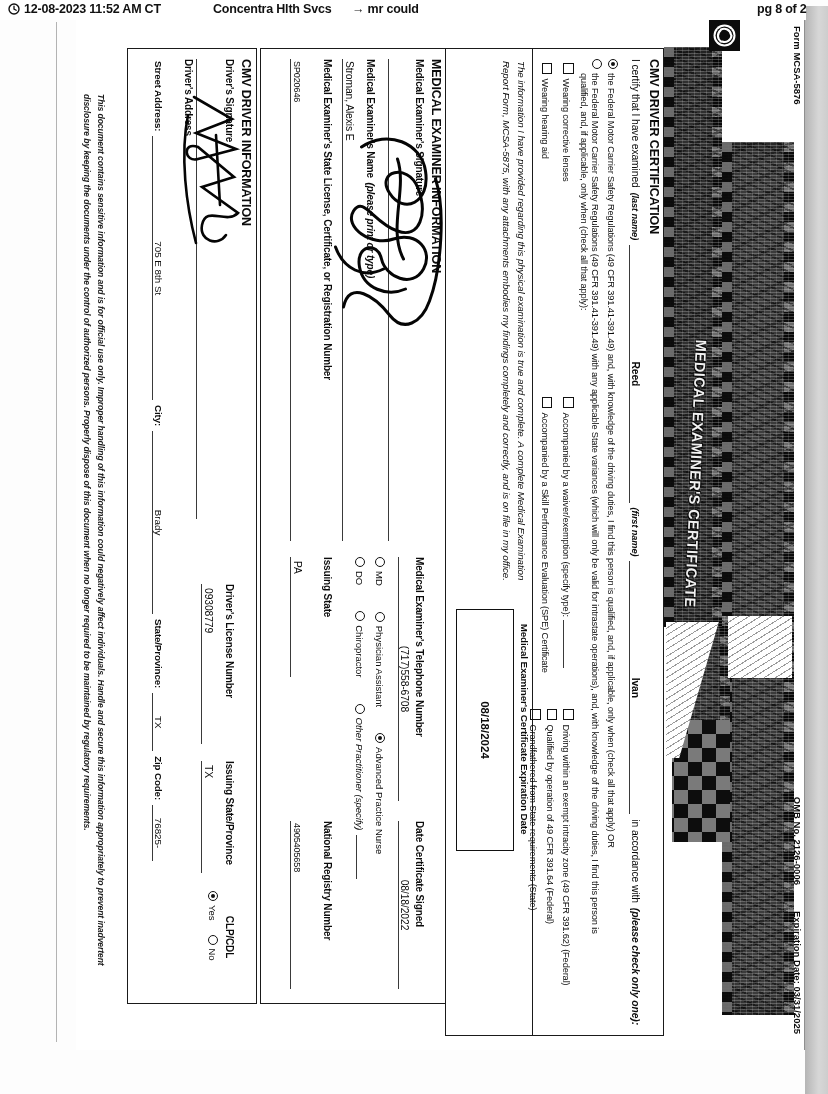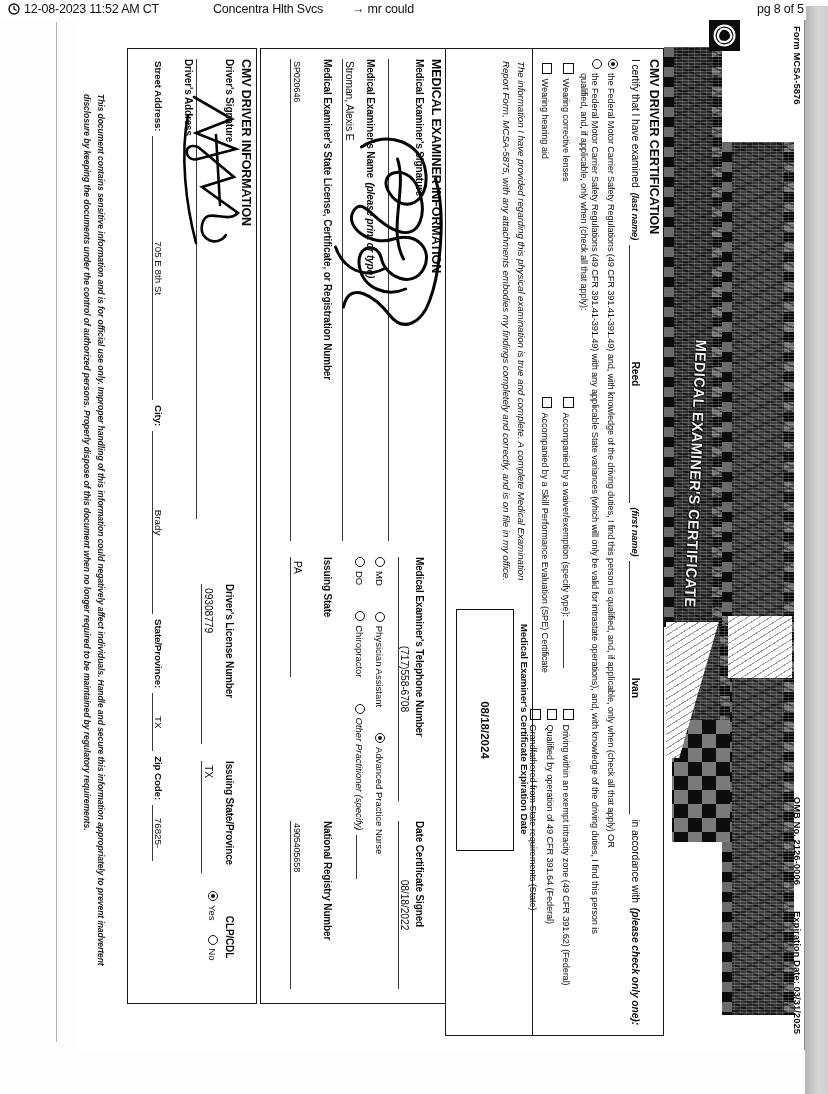--- a/index.html
+++ b/index.html
@@ -1,20 +1,20 @@
 <!DOCTYPE html>
 <html><head>
 <meta charset="utf-8">
 <style>
   html,body{margin:0;padding:0;background:#fff;}
   .viewport{position:relative;width:828px;height:1094px;overflow:hidden;background:#fdfdfd;
     font-family:"Liberation Sans", sans-serif;color:#0b0b0b;}
   
   .fax-header{position:absolute;left:0;top:0;width:806px;height:20px;background:#fff;z-index:20;}
-  .fx{position:absolute;top:2px;font-size:12.5px;font-weight:400;letter-spacing:-0.2px;white-space:nowrap;color:#111;}
+  .fx{position:absolute;top:2px;font-size:12.5px;font-weight:700;letter-spacing:-0.2px;white-space:nowrap;color:#111;}
   .fx-time{left:8px;} .fx-sender{left:213px;text-align:center;} .fx-recipient{left:352px;} .fx-page{left:757px;}
   .clock{display:inline-block;vertical-align:-2px;margin-right:4px;}
   
   .gray-strip{position:absolute;right:0;top:6px;width:23px;height:1088px;
     background:linear-gradient(90deg,#b5b5b5,#d7d7d7 60%,#cdcdcd);z-index:1;}
   .page-edge-r{position:absolute;left:803px;top:16px;width:2px;height:1034px;background:#8f8f8f;z-index:2;}
   .page-edge-l{position:absolute;left:56px;top:22px;width:1px;height:1020px;background:#b3b3b3;z-index:2;}
   .page-edge-t{position:absolute;left:56px;top:18px;width:748px;height:1px;background:#c2c2c2;z-index:2;}
   
   .doc{position:absolute;left:804px;top:20px;width:1030px;height:728px;background:#fff;
@@ -76,21 +76,21 @@
 
 <div class="viewport">
 
   <div class="fax-header">
     <span class="fx fx-time"><span class="clock"><svg width="12" height="12" viewBox="0 0 12 12">
             <circle cx="6" cy="6" r="5" fill="none" stroke="#111" stroke-width="1.4"></circle>
             <path d="M6 3.2 L6 6 L8.2 7.2" fill="none" stroke="#111" stroke-width="1.3" stroke-linecap="round"></path>
           </svg></span><span>12-08-2023 11:52 AM CT</span></span>
     <span class="fx fx-sender">Concentra Hlth Svcs</span>
     <span class="fx fx-recipient">→ mr could</span>
-    <span class="fx fx-page">pg 8 of 5</span>
+    <span class="fx fx-page">pg 8 of 2</span>
   </div>
 
   <div class="gray-strip"></div>
   <div class="page-edge-r"></div>
   <div class="page-edge-l"></div>
   <div class="page-edge-t"></div>
 
   <div class="doc">
 
     <div class="abs meta" style="left:6px;top:1px;">Form MCSA-5876</div>

